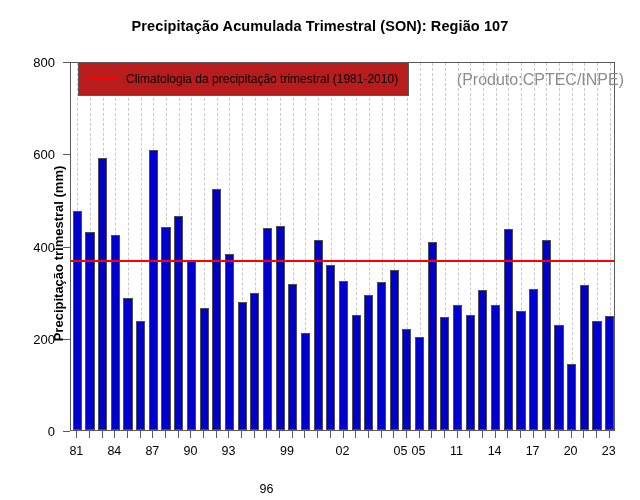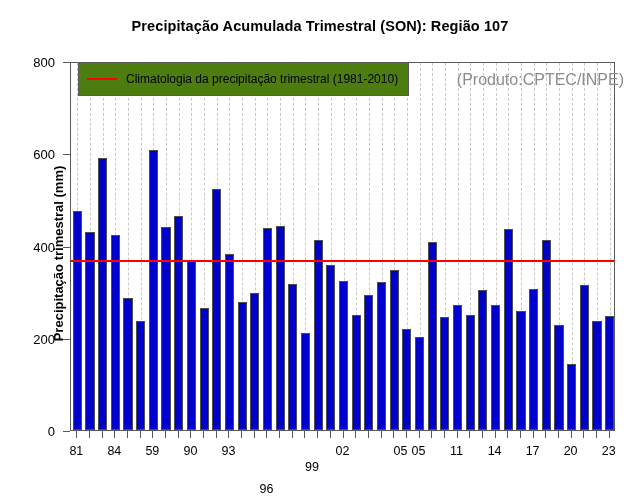--- a/index.html
+++ b/index.html
@@ -127,21 +127,21 @@
   }
 
   
   #legend-box {
     position: absolute;
     left: 78px;
     top: 62px;
     height: 34px;
     padding: 0 10px 0 8px;
     border: 1px solid #5a5a5a;
-    background: #4d7c0f;
+    background: #b91c1c;
     display: flex;
     align-items: center;
     box-sizing: border-box;
   }
   #legend-swatch {
     width: 30px;
     height: 0;
     border-top: 2px solid #ff0000;
     margin-right: 9px;
     flex: none;
@@ -278,37 +278,37 @@
   <div id="xaxis-layer">
       <div class="xtick-mark" style="left: 76.3372px; top: 431px; border-left-color: rgb(90, 90, 90);"></div>
       <div class="xtick-label" style="left: 76.3372px; top: 444px;">81</div>
       <div class="xtick-mark" style="left: 89.0116px; top: 431px; border-left-color: rgb(90, 90, 90);"></div>
       <div class="xtick-mark" style="left: 101.686px; top: 431px; border-left-color: rgb(90, 90, 90);"></div>
       <div class="xtick-mark" style="left: 114.36px; top: 431px; border-left-color: rgb(90, 90, 90);"></div>
       <div class="xtick-label" style="left: 114.36px; top: 444px;">84</div>
       <div class="xtick-mark" style="left: 127.035px; top: 431px; border-left-color: rgb(90, 90, 90);"></div>
       <div class="xtick-mark" style="left: 139.709px; top: 431px; border-left-color: rgb(90, 90, 90);"></div>
       <div class="xtick-mark" style="left: 152.384px; top: 431px; border-left-color: rgb(90, 90, 90);"></div>
-      <div class="xtick-label" style="left: 152.384px; top: 444px;">59</div>
+      <div class="xtick-label" style="left: 152.384px; top: 444px;">87</div>
       <div class="xtick-mark" style="left: 165.058px; top: 431px; border-left-color: rgb(90, 90, 90);"></div>
       <div class="xtick-mark" style="left: 177.733px; top: 431px; border-left-color: rgb(90, 90, 90);"></div>
       <div class="xtick-mark" style="left: 190.407px; top: 431px; border-left-color: rgb(90, 90, 90);"></div>
       <div class="xtick-label" style="left: 190.407px; top: 444px;">90</div>
       <div class="xtick-mark" style="left: 203.081px; top: 431px; border-left-color: rgb(90, 90, 90);"></div>
       <div class="xtick-mark" style="left: 215.756px; top: 431px; border-left-color: rgb(90, 90, 90);"></div>
       <div class="xtick-mark" style="left: 228.43px; top: 431px; border-left-color: rgb(90, 90, 90);"></div>
       <div class="xtick-label" style="left: 228.43px; top: 444px;">93</div>
       <div class="xtick-mark" style="left: 241.105px; top: 431px; border-left-color: rgb(90, 90, 90);"></div>
       <div class="xtick-mark" style="left: 253.779px; top: 431px; border-left-color: rgb(90, 90, 90);"></div>
       <div class="xtick-mark" style="left: 266.453px; top: 431px; border-left-color: rgb(90, 90, 90);"></div>
       <div class="xtick-label" style="left: 266.453px; top: 444px; margin-top: 38px;">96</div>
       <div class="xtick-mark" style="left: 279.128px; top: 431px; border-left-color: rgb(90, 90, 90);"></div>
       <div class="xtick-mark" style="left: 291.802px; top: 431px; border-left-color: rgb(90, 90, 90);"></div>
       <div class="xtick-mark" style="left: 304.477px; top: 431px; border-left-color: rgb(90, 90, 90);"></div>
-      <div class="xtick-label" style="left: 312px; top: 444px; margin-top: 16px;">99</div>
+      <div class="xtick-label" style="left: 287px; top: 444px;">99</div>
       <div class="xtick-mark" style="left: 317.151px; top: 431px; border-left-color: rgb(90, 90, 90);"></div>
       <div class="xtick-mark" style="left: 329.826px; top: 431px; border-left-color: rgb(90, 90, 90);"></div>
       <div class="xtick-mark" style="left: 342.5px; top: 431px; border-left-color: rgb(90, 90, 90);"></div>
       <div class="xtick-label" style="left: 342.5px; top: 444px;">02</div>
       <div class="xtick-mark" style="left: 355.174px; top: 431px; border-left-color: rgb(90, 90, 90);"></div>
       <div class="xtick-mark" style="left: 367.849px; top: 431px; border-left-color: rgb(90, 90, 90);"></div>
       <div class="xtick-mark" style="left: 380.523px; top: 431px; border-left-color: rgb(90, 90, 90);"></div>
       <div class="xtick-label" style="left: 380.523px; top: 444px; padding-left: 40px;">05</div>
       <div class="xtick-mark" style="left: 393.198px; top: 431px; border-left-color: rgb(90, 90, 90);"></div>
       <div class="xtick-mark" style="left: 405.872px; top: 431px; border-left-color: rgb(90, 90, 90);"></div>

